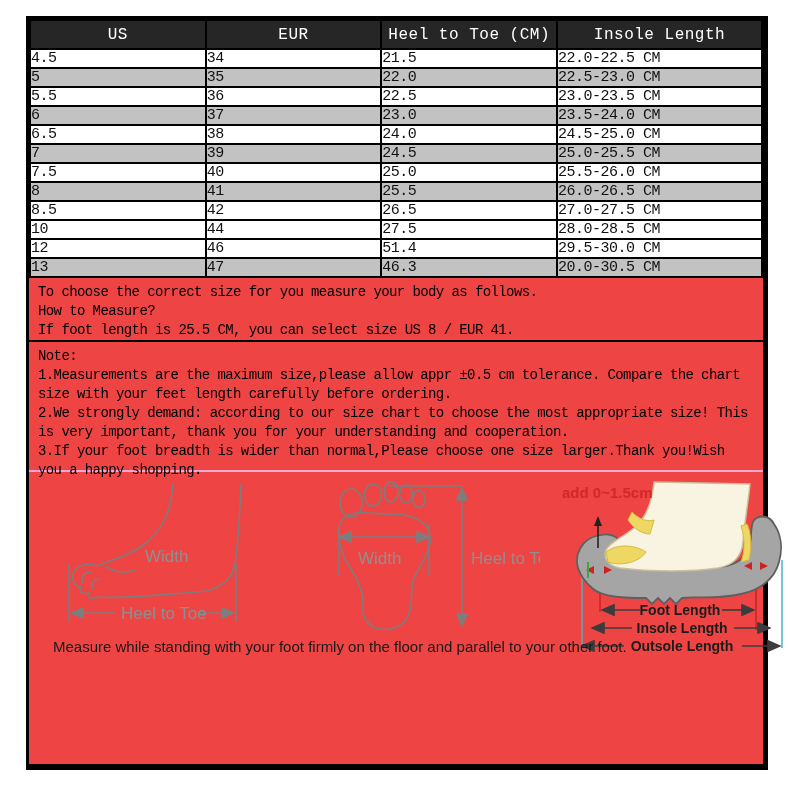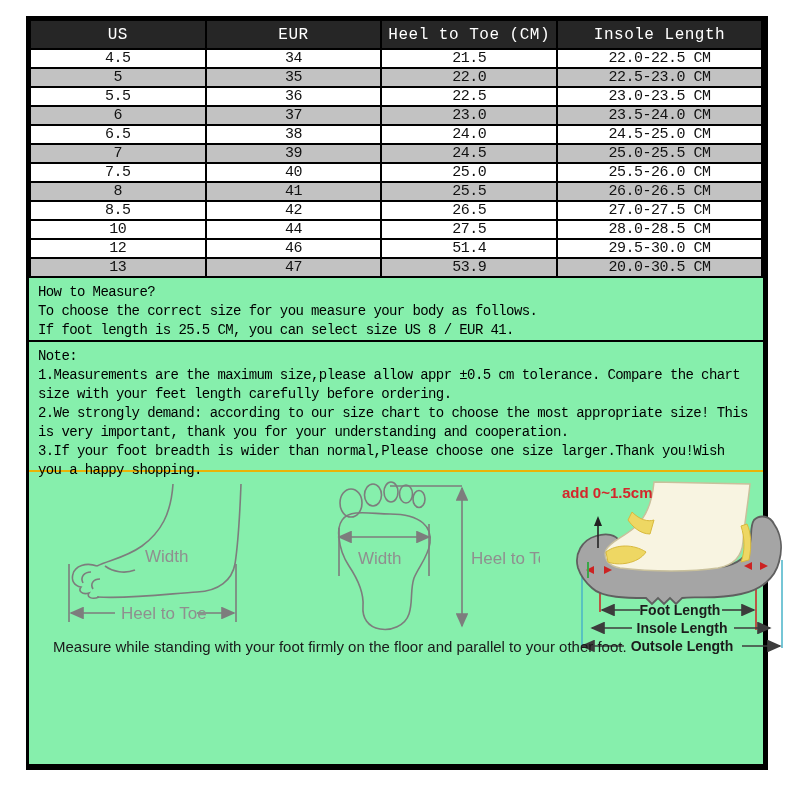--- a/index.html
+++ b/index.html
@@ -1,40 +1,40 @@
 <!DOCTYPE html>
 <html><head>
 <meta charset="utf-8">
 <style>
   * { margin:0; padding:0; box-sizing:border-box; }
   body { background:#fff; font-family:"Liberation Sans", sans-serif; }
   .page { position:relative; width:790px; height:788px; background:#fff; overflow:hidden; }
   .frame {
     position:absolute; left:26px; top:16px; width:742px; height:754px;
     border:3px solid #000; border-right-width:5px; border-bottom-width:6px;
-    background:#86efac;
+    background:#ef4444;
   }
   table.size-chart { width:100%; border-collapse:collapse; table-layout:fixed;
     font-family:"Liberation Mono", monospace; }
   table.size-chart th {
     background:#262626; color:#fff; font-weight:normal;
     font-size:16px; height:29px; border:2px solid #000; text-align:center;
     letter-spacing:0.5px;
   }
   table.size-chart td {
-    border:2px solid #000; height:17px; text-align:center; font-size:15px;
+    border:2px solid #000; height:17px; font-size:15px;
     letter-spacing:-0.5px; color:#111; background:#fff;
   }
   table.size-chart tr.alt td { background:#c2c2c2; }
   table.size-chart col.c1, table.size-chart col.c2, table.size-chart col.c3 { width:24%; }
   table.size-chart col.c4 { width:28%; }
   .sec { font-family:"Liberation Mono", monospace; font-size:14px; letter-spacing:-0.6px;
     line-height:19px; color:#000; padding:5px 9px 0 9px; }
   .sec-how { height:64px; border-bottom:2px solid #000; }
-  .sec-note { height:130px; border-bottom:2px solid #eab308; }
+  .sec-note { height:130px; border-bottom:2px solid #f9a8d4; }
   .diagrams { height:156px; display:flex; align-items:flex-start; padding-top:8px; }
   .diag { flex:none; }
   .diag-1 { margin-left:16px; }
   .diag-2 { margin-left:30px; }
   .diag-3 { margin-left:22px; margin-top:-4px; }
   .caption { padding:10px 0 0 24px; font-size:15px; color:#1a1a1a; }
   svg text.glabel { fill:#8f8f8f; font-size:17px; font-family:"Liberation Sans", sans-serif; }
   svg text.mlabel { fill:#1c1c1c; font-size:14px; font-weight:bold; font-family:"Liberation Sans", sans-serif; }
   svg text.redlabel { fill:#d3272b; font-size:15px; font-weight:bold; font-family:"Liberation Sans", sans-serif; }
 </style>
@@ -122,29 +122,29 @@
           </tr>
           <tr>
             <td>12</td>
             <td>46</td>
             <td>51.4</td>
             <td>29.5-30.0 CM</td>
           </tr>
           <tr class="alt">
             <td>13</td>
             <td>47</td>
-            <td>53.9</td>
+            <td>46.3</td>
             <td>20.0-30.5 CM</td>
           </tr>
         </tbody>
     </table>
 
     <div class="sec sec-how">
+      <div>To choose the correct size for you measure your body as follows.</div>
       <div>How to Measure?</div>
-      <div>To choose the correct size for you measure your body as follows.</div>
       <div>If foot length is 25.5 CM, you can select size US 8 / EUR 41.</div>
     </div>
 
     <div class="sec sec-note">
       <div>Note:</div>
       <div>1.Measurements are the maximum size,please allow appr ±0.5 cm tolerance. Compare the chart size with your feet length carefully before ordering.</div>
       <div>2.We strongly demand: according to our size chart to choose the most appropriate size! This is very important, thank you for your understanding and cooperation.</div>
       <div>3.If your foot breadth is wider than normal,Please choose one size larger.Thank you!Wish you a happy shopping.</div>
     </div>
 

